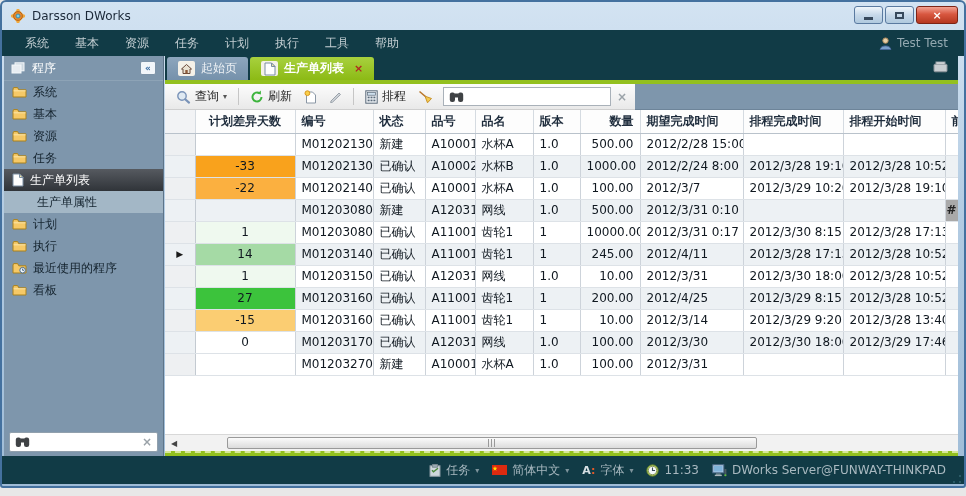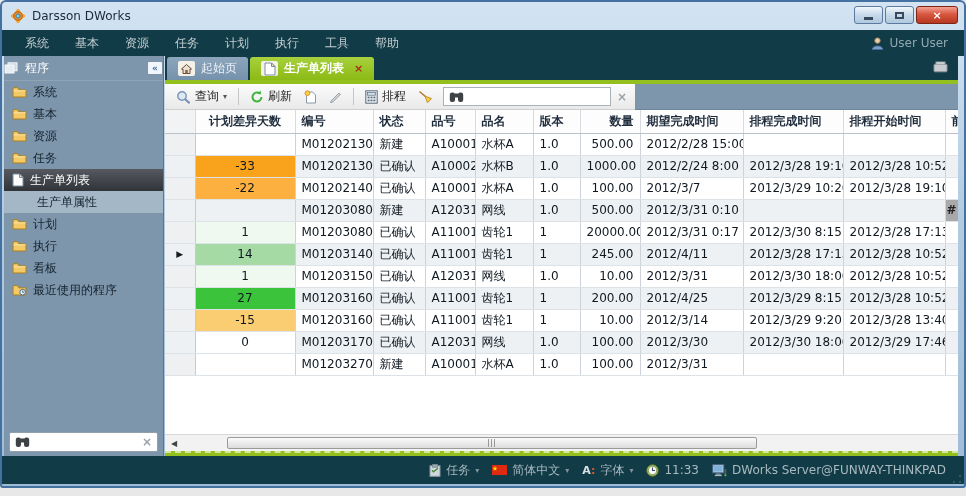--- a/index.html
+++ b/index.html
@@ -16,21 +16,21 @@
     background:linear-gradient(#f0f6fb,#c6d8e9 50%,#b0c9de);color:#2a3a4a;}
   .wbtn .mingl{width:9px;height:3px;background:#37495c;margin-top:7px;}
   .wbtn .maxgl{width:9px;height:7px;border:2px solid #37495c;}
   .wbtn.close{width:42px;background:linear-gradient(#f2a292,#d85740 45%,#b53820);border-color:#7d2415;color:#fff;font-weight:bold;font-size:11px;}
   
   .menubar{position:absolute;top:28px;left:0;right:0;height:26px;background:#113b46;display:flex;align-items:center;padding:0 10px;}
   .menu-item{color:#c3ced2;font-size:12px;padding:0 13px;line-height:26px;cursor:default;}
   .menu-user{margin-left:auto;display:flex;align-items:center;gap:5px;color:#93a8b0;font-size:12px;padding-right:6px;}
   
   .sidebar{position:absolute;top:54px;left:2px;width:160px;bottom:30px;background:#7e96ac;border-right:1px solid #5d7489;}
-  .side-header{height:25px;display:flex;align-items:center;padding:0 0;color:#fff;font-size:12px;gap:7px;border-bottom:1px solid #8da3b6;}
+  .side-header{height:25px;display:flex;align-items:center;padding:0 7px;color:#fff;font-size:12px;gap:7px;border-bottom:1px solid #8da3b6;}
   .collapse-btn{margin-left:auto;width:16px;height:14px;background:#f2f6fa;border:1px solid #7d93a8;border-radius:2px;
     color:#3a6ea5;font-size:9px;line-height:12px;text-align:center;font-weight:bold;}
   .side-item{height:22px;display:flex;align-items:center;gap:6px;padding-left:8px;font-size:12px;color:#14232e;cursor:default;}
   .side-item.selected{background:linear-gradient(#565a60,#303439);color:#fff;}
   .side-item.sub{background:#a3b7c6;padding-left:33px;}
   .icn{display:inline-flex;align-items:center;justify-content:center;}
   .side-search{position:absolute;left:5px;right:5px;bottom:4px;height:20px;background:#fff;border:1px solid #91a0ad;border-radius:2px;
     display:flex;align-items:center;padding:0 5px;gap:5px;}
   .side-search input{flex:1;border:0;outline:0;font-size:12px;min-width:0;background:transparent;}
   .clear-x{color:#9aa2a8;font-weight:bold;font-size:12px;line-height:1;}
@@ -123,21 +123,21 @@
         <span class="menu-item">工具</span>
         <span class="menu-item">帮助</span>
       </div>
     <div class="menu-user">
       <span class="icn">
         <svg width="13" height="13" viewBox="0 0 13 13">
             <circle cx="6.5" cy="3.6" r="2.7" fill="#e7cfa8" stroke="#a8865a"></circle>
             <path d="M1.2 12.5 C1.2 7.8 11.8 7.8 11.8 12.5 Z" fill="#7aa0cc" stroke="#4a6a9a"></path>
           </svg>
       </span>
-      <span>User User</span>
+      <span>Test Test</span>
     </div>
   </div>
 
   <div class="sidebar">
     <div class="side-header">
       <span class="icn">
         <svg width="14" height="12" viewBox="0 0 14 12">
             <rect x="4" y="0.8" width="9" height="8" fill="#cdd8e0" stroke="#f4f7fa"></rect>
             <rect x="1" y="3" width="9" height="8" fill="#e8edf2" stroke="#f4f7fa"></rect>
           </svg>
@@ -209,34 +209,34 @@
               <path d="M1 3 v8 h13 V3.8 H6.8 L5.6 1.6 H1.6 Z" fill="#f6c967" stroke="#a8801f"></path>
               <path d="M1.6 4.8 h12" stroke="#fde6a8"></path>
             </svg>
           </span>
           <span>执行</span>
         </div>
         <div class="side-item">
           <span class="icn">
             <svg width="15" height="12" viewBox="0 0 15 12">
               <path d="M1 3 v8 h13 V3.8 H6.8 L5.6 1.6 H1.6 Z" fill="#f6c967" stroke="#a8801f"></path>
-              <path d="M1.6 4.8 h12" stroke="#fde6a8"></path>
-            </svg>
-          </span>
-          <span>看板</span>
-        </div>
-        <div class="side-item">
-          <span class="icn">
-            <svg width="15" height="12" viewBox="0 0 15 12">
-              <path d="M1 3 v8 h13 V3.8 H6.8 L5.6 1.6 H1.6 Z" fill="#f6c967" stroke="#a8801f"></path>
               <circle cx="10.6" cy="8.2" r="2.8" fill="#eef4f8" stroke="#4a6a8a"></circle>
               <path d="M10.6 6.6 v1.7 h1.4" stroke="#4a6a8a" fill="none"></path>
             </svg>
           </span>
           <span>最近使用的程序</span>
+        </div>
+        <div class="side-item">
+          <span class="icn">
+            <svg width="15" height="12" viewBox="0 0 15 12">
+              <path d="M1 3 v8 h13 V3.8 H6.8 L5.6 1.6 H1.6 Z" fill="#f6c967" stroke="#a8801f"></path>
+              <path d="M1.6 4.8 h12" stroke="#fde6a8"></path>
+            </svg>
+          </span>
+          <span>看板</span>
         </div>
       </div>
     <div class="side-search">
       <span class="icn">
         <svg width="15" height="12" viewBox="0 0 15 12">
             <rect x="0.8" y="1.5" width="5.2" height="9.5" rx="2.2" fill="#3f4245"></rect>
             <rect x="9" y="1.5" width="5.2" height="9.5" rx="2.2" fill="#3f4245"></rect>
             <rect x="5.5" y="2.5" width="4" height="4" fill="#3f4245"></rect>
           </svg>
       </span>
@@ -445,21 +445,21 @@
               <td class="c-extra hash">#</td>
             </tr>
             <tr>
               <td class="c-marker"></td>
               <td class="c-diff" style="background: rgb(239, 249, 239);">1</td>
               <td class="c-code">M012030802</td>
               <td class="c-status">已确认</td>
               <td class="c-itemno">A11001</td>
               <td class="c-itemname">齿轮1</td>
               <td class="c-ver">1</td>
-              <td class="c-qty">20000.00</td>
+              <td class="c-qty">10000.00</td>
               <td class="c-date">2012/3/31 0:17</td>
               <td class="c-date">2012/3/30 8:15</td>
               <td class="c-date">2012/3/28 17:13</td>
               <td class="c-extra"></td>
             </tr>
             <tr class="even">
               <td class="c-marker">▶</td>
               <td class="c-diff" style="background: rgb(165, 218, 165);">14</td>
               <td class="c-code">M012031402</td>
               <td class="c-status">已确认</td>

